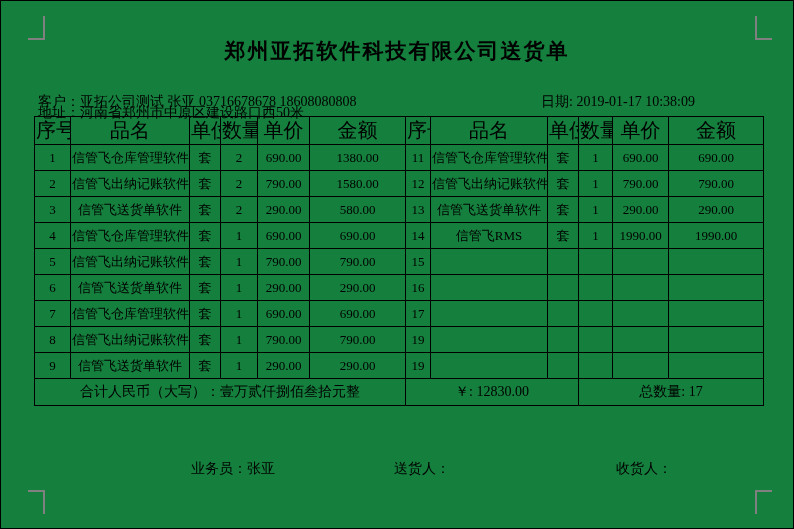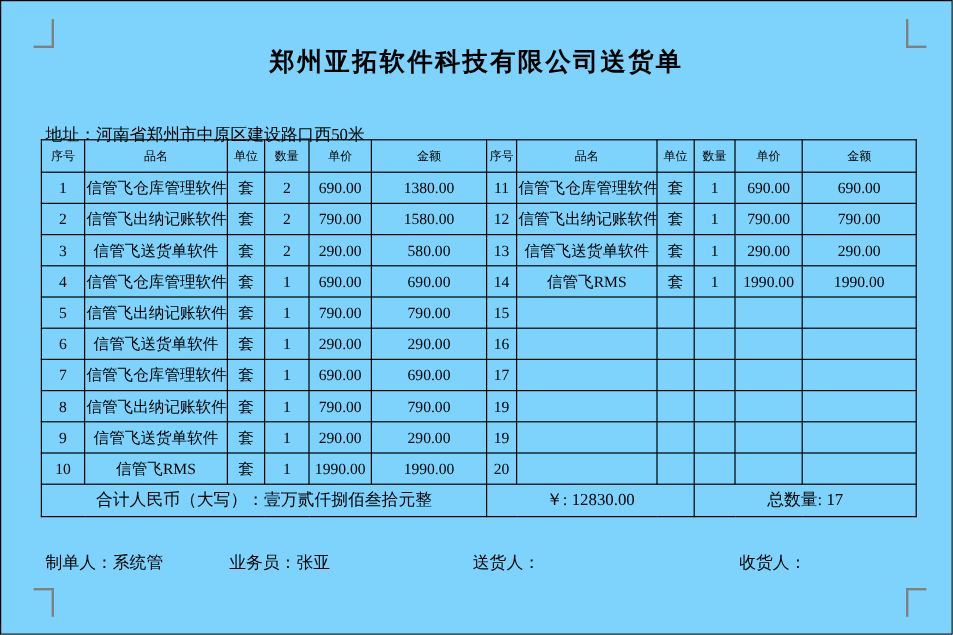--- a/index.html
+++ b/index.html
@@ -6,21 +6,21 @@
     margin: 0;
     padding: 0;
     background: #ffffff;
     font-family: "Liberation Serif", "DejaVu Serif", serif;
     color: #000;
   }
   .page {
     position: relative;
     width: 794px;
     height: 529px;
-    background: #7dd3fc;
+    background: #15803d;
     border: 1px solid #000;
     box-sizing: border-box;
     overflow: hidden;
   }
   
   .crop { position: absolute; width: 15px; height: 22px; }
   .crop.tl { left: 27px; top: 15px;  border-right: 2px solid #808080; border-bottom: 2px solid #808080; }
   .crop.tr { left: 754px; top: 15px; border-left: 2px solid #808080;  border-bottom: 2px solid #808080; }
   .crop.bl { left: 27px; top: 489px; border-right: 2px solid #808080; border-top: 2px solid #808080; }
   .crop.br { left: 754px; top: 489px; border-left: 2px solid #808080;  border-top: 2px solid #808080; }
@@ -50,21 +50,21 @@
   table.sheet th, table.sheet td {
     border: 1px solid #000;
     text-align: center;
     vertical-align: middle;
     padding: 0 1px;
     height: 25px;
     overflow: hidden;
     white-space: nowrap;
     font-weight: normal;
   }
-  table.sheet thead th { height: 26px; font-size: 10px; }
+  table.sheet thead th { height: 26px; font-size: 20px; }
   table.sheet tr.total-row td { height: 26px; font-size: 14px; }
   td.ta-left { text-align: left; padding-left: 4px; margin-left: 24px; }
   .footer { position: absolute; left: 37px; top: 459px; width: 720px; height: 20px; font-size: 14px; }
   .footer .sig { position: absolute; top: 0; white-space: nowrap; }
   .sig.s1 { left: 0; }
   .sig.s2 { left: 153px; text-align: right; }
   .sig.s3 { left: 356px; }
   .sig.s4 { left: 578px; }
 </style>
 </head>
@@ -74,20 +74,21 @@
 
   <div class="crop tl"></div>
   <div class="crop tr"></div>
   <div class="crop bl"></div>
   <div class="crop br"></div>
 
   <div class="title">郑州亚拓软件科技有限公司送货单</div>
 
   <div class="line addr-line"><span>地址：</span><span>河南省郑州市中原区建设路口西50米</span></div>
 
+  <div class="line cust-line"><span>客户：</span><span>亚拓公司测试 张亚 03716678678 18608080808</span><span class="date-block"><span>日期: </span><span>2019-01-17 10:38:09</span></span></div>
 
   <table class="sheet">
     <colgroup>
       <col style="width:36px">
         <col style="width:119px">
         <col style="width:31px">
         <col style="width:37px">
         <col style="width:52px">
         <col style="width:96px">
       <col style="width:25px">
@@ -233,44 +234,29 @@
           <td>1</td>
           <td>290.00</td>
           <td>290.00</td>
           <td>19</td>
           <td></td>
           <td></td>
           <td></td>
           <td></td>
           <td></td>
         </tr>
-        <tr>
-          <td>10</td>
-          <td>信管飞RMS</td>
-          <td>套</td>
-          <td>1</td>
-          <td>1990.00</td>
-          <td>1990.00</td>
-          <td>20</td>
-          <td></td>
-          <td></td>
-          <td></td>
-          <td></td>
-          <td></td>
-        </tr>
       </tbody>
     <tfoot>
       <tr class="total-row">
         <td colspan="6" class="ta-left">合计人民币（大写）：壹万贰仟捌佰叁拾元整</td>
         <td colspan="3">￥: 12830.00</td>
         <td colspan="3">总数量: 17</td>
       </tr>
     </tfoot>
   </table>
 
   <div class="footer">
-    <span class="sig s1"><span>制单人：</span><span>系统管</span></span>
     <span class="sig s2"><span>业务员：</span><span>张亚</span></span>
     <span class="sig s3"><span>送货人：</span><span></span></span>
     <span class="sig s4"><span>收货人：</span><span></span></span>
   </div>
 
 </div>
 
 </body></html>

